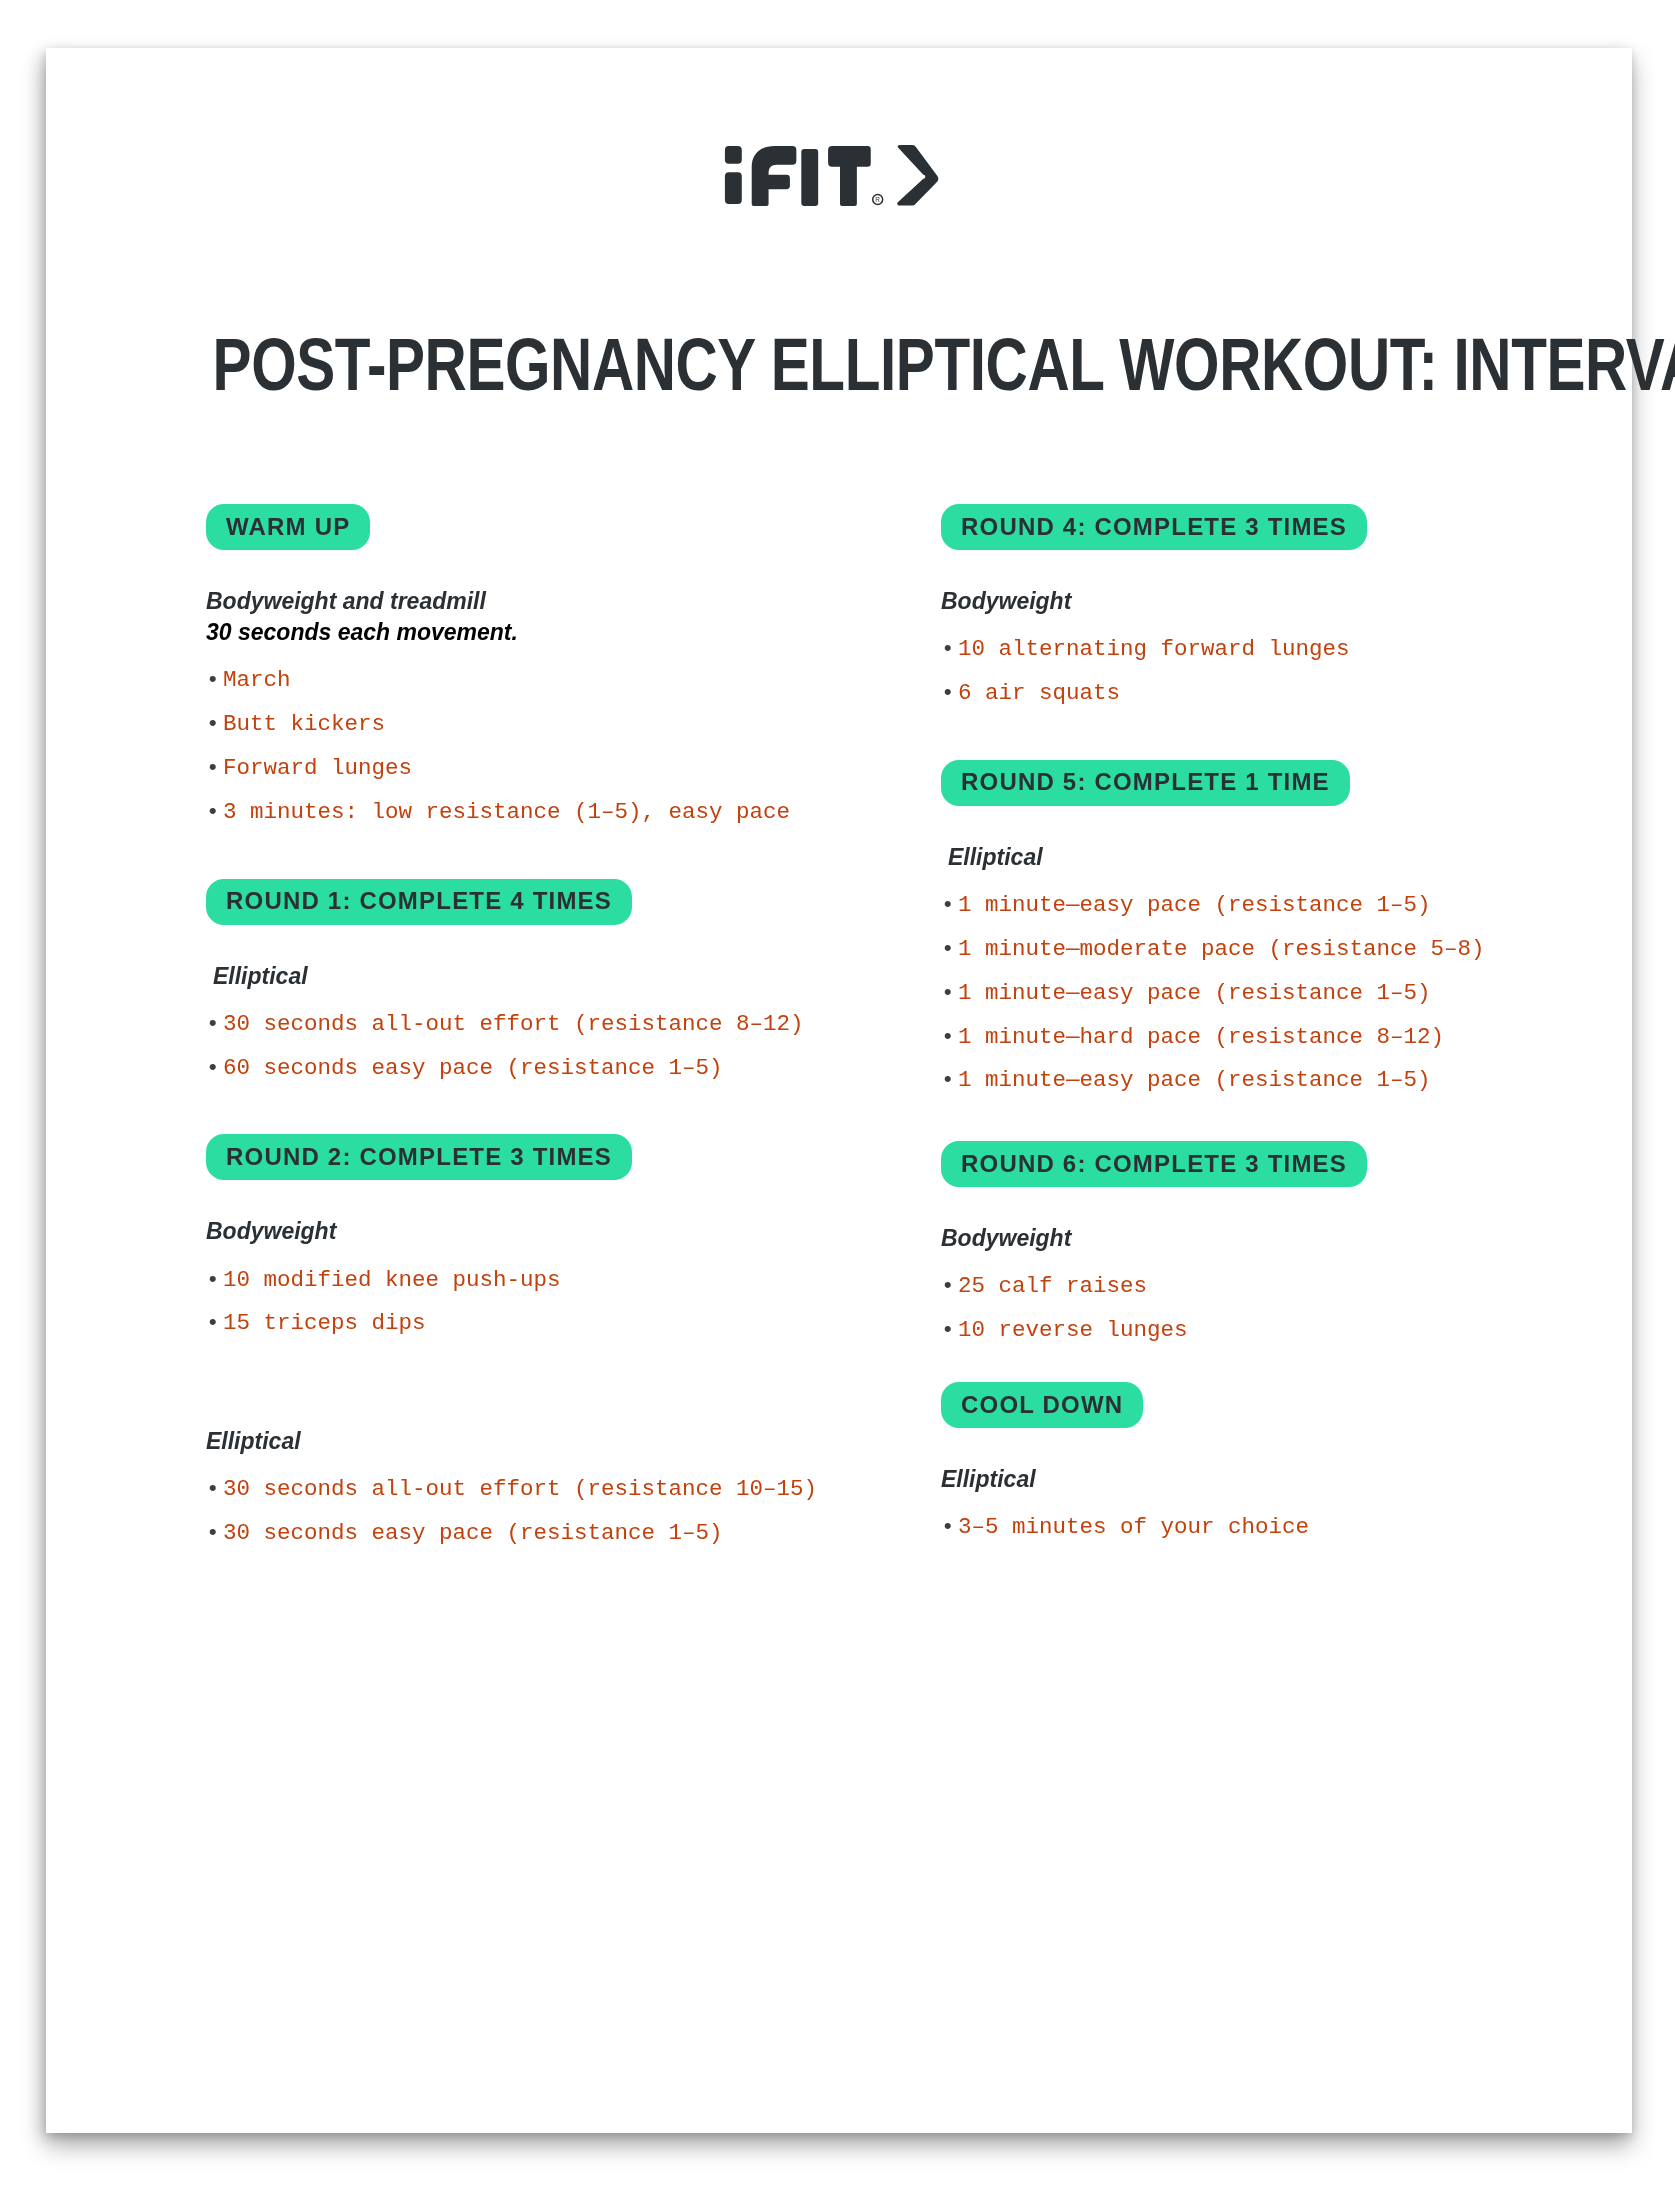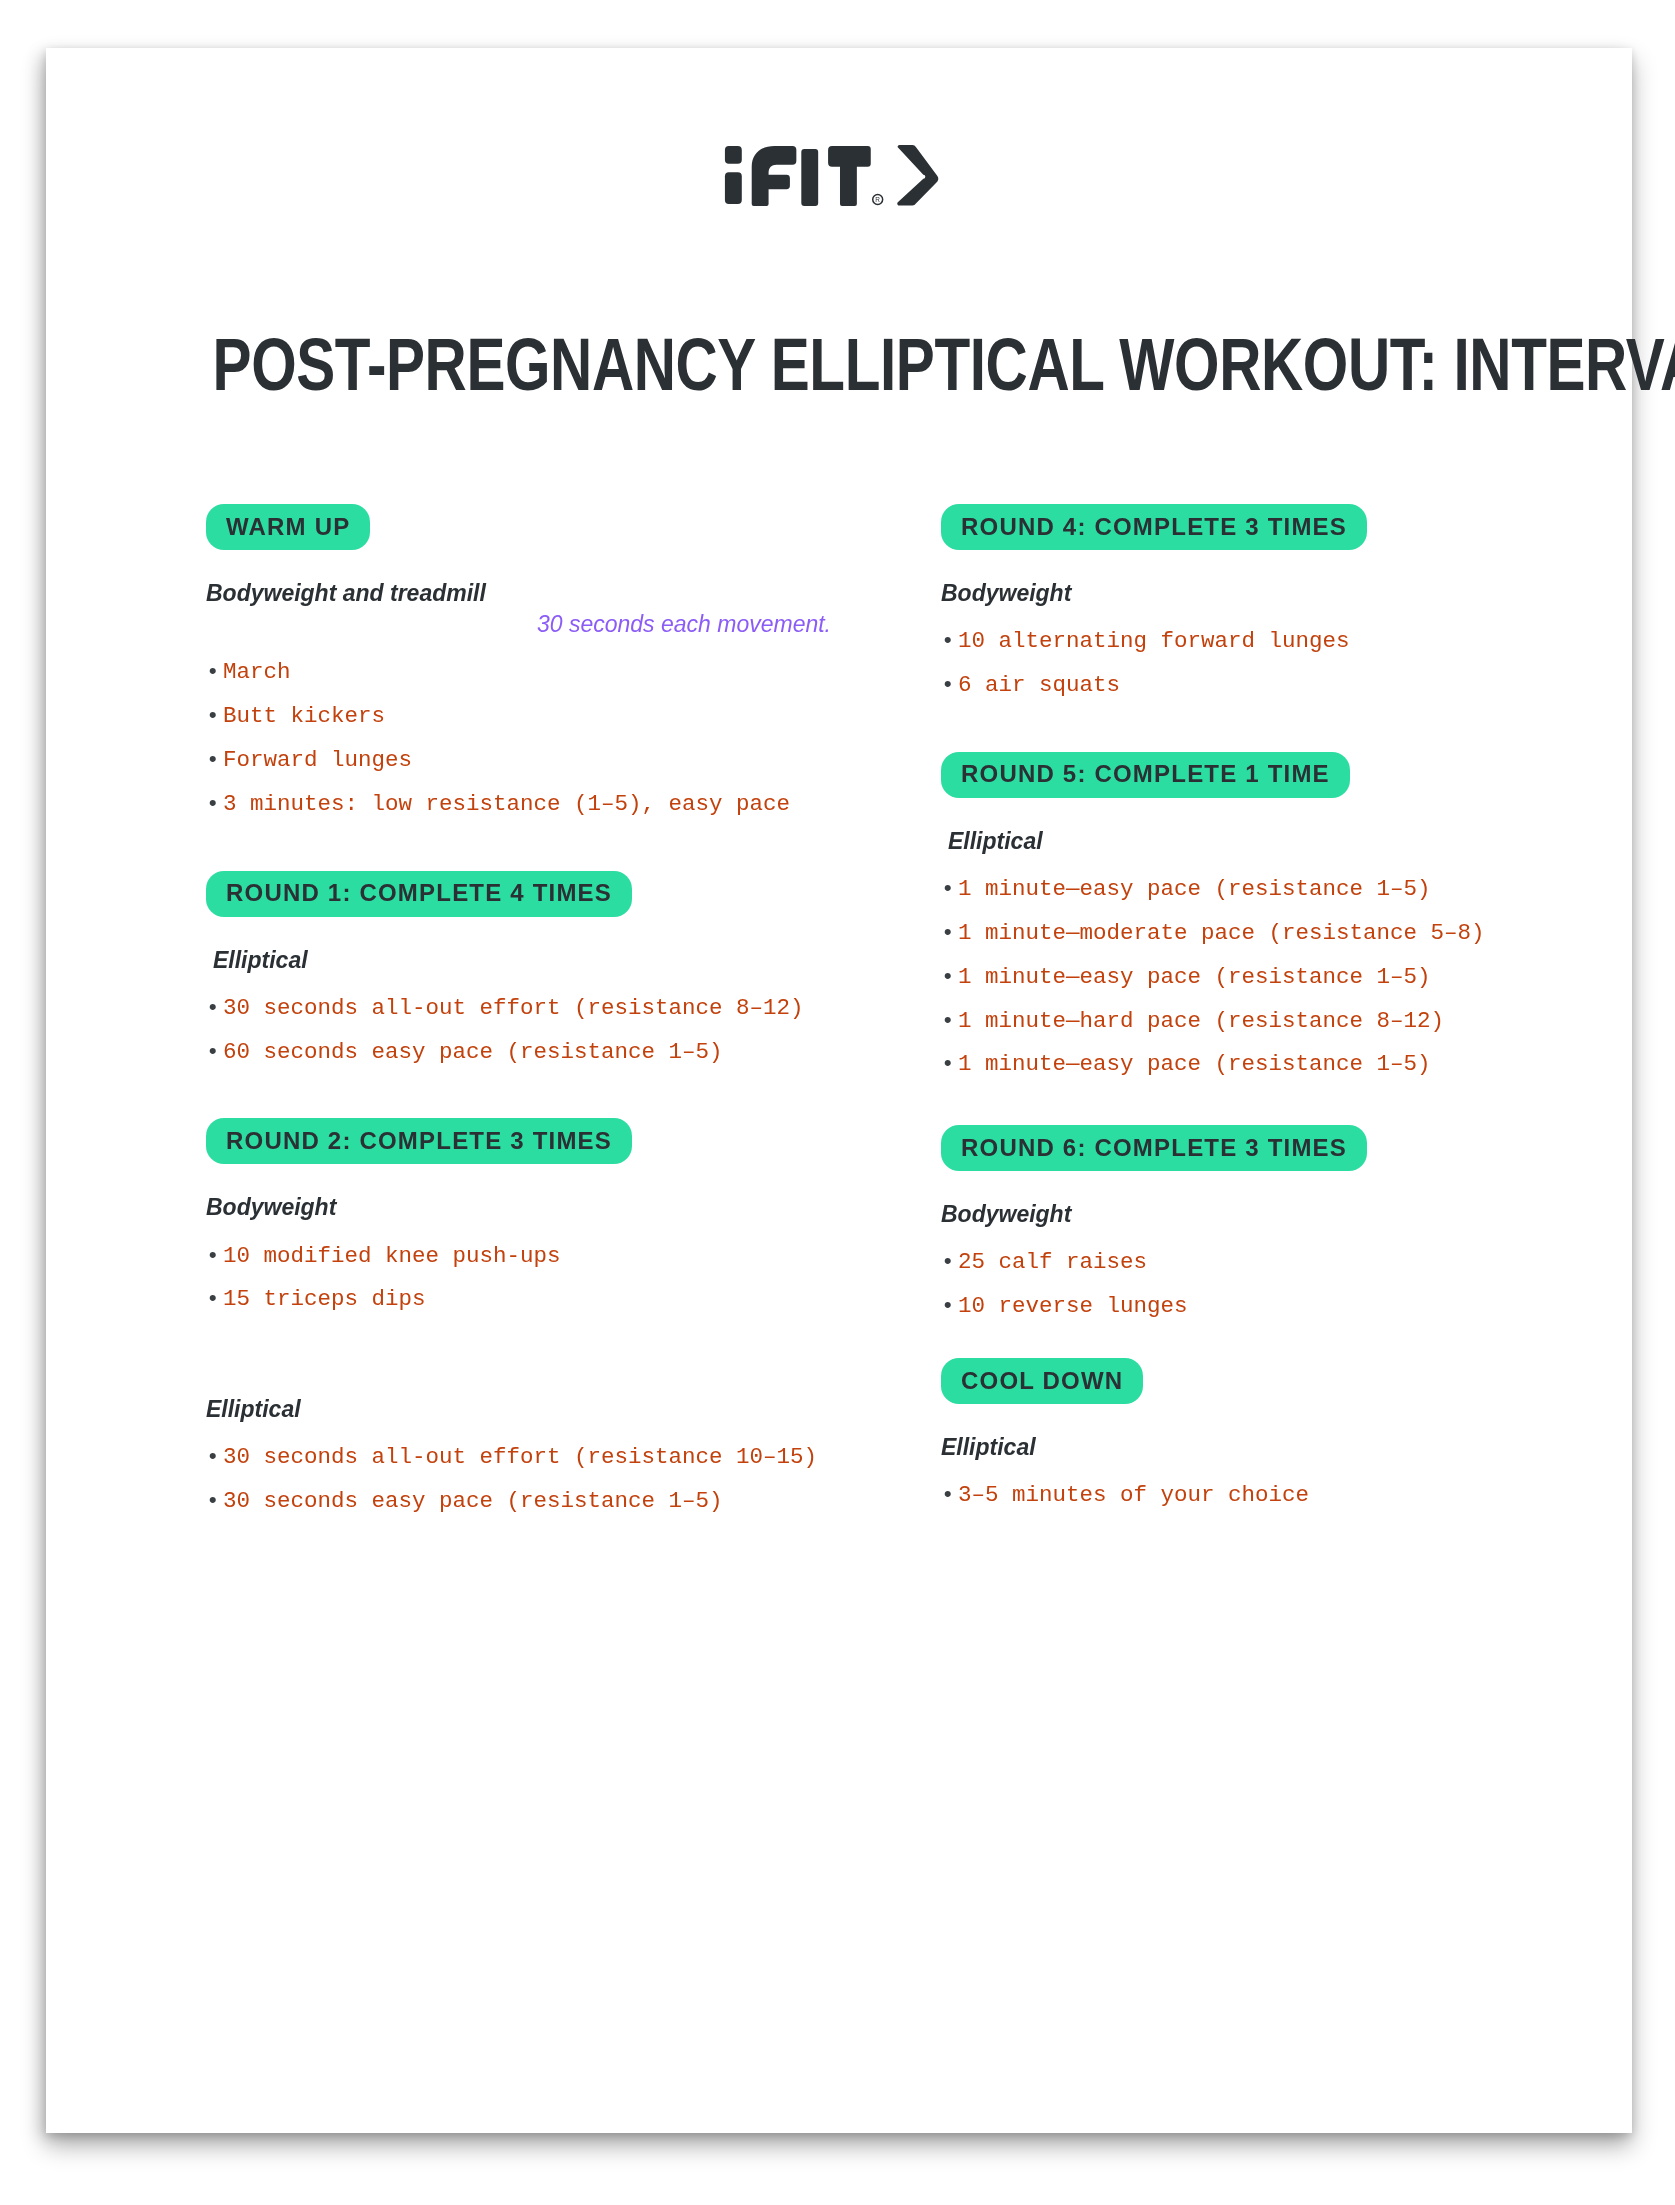--- a/index.html
+++ b/index.html
@@ -95,32 +95,31 @@
     white-space: nowrap;
   }
 
   .equip {
     font-family: "Liberation Sans", sans-serif;
     font-style: italic;
     font-weight: 700;
     font-size: 23px;
     line-height: 1.35;
     color: #2B3035;
-    margin-top: 28px;
+    margin-top: 36px;
   }
   .equip.indent { margin-left: 7px; }
 
   .subline {
     font-family: "Liberation Sans", sans-serif;
     font-style: italic;
-    font-weight: 400;
+    font-weight: 700;
     font-size: 23px;
     line-height: 1.35;
-    color: #8b5cf6;
-    text-align: right;
+    color: #000000;
   }
 
   ul.bullets {
     list-style: none;
     margin-top: 19px;
   }
   ul.bullets li {
     font-family: Liberation Mono, monospace;
     font-size: 22.5px;
     line-height: 1.24;

